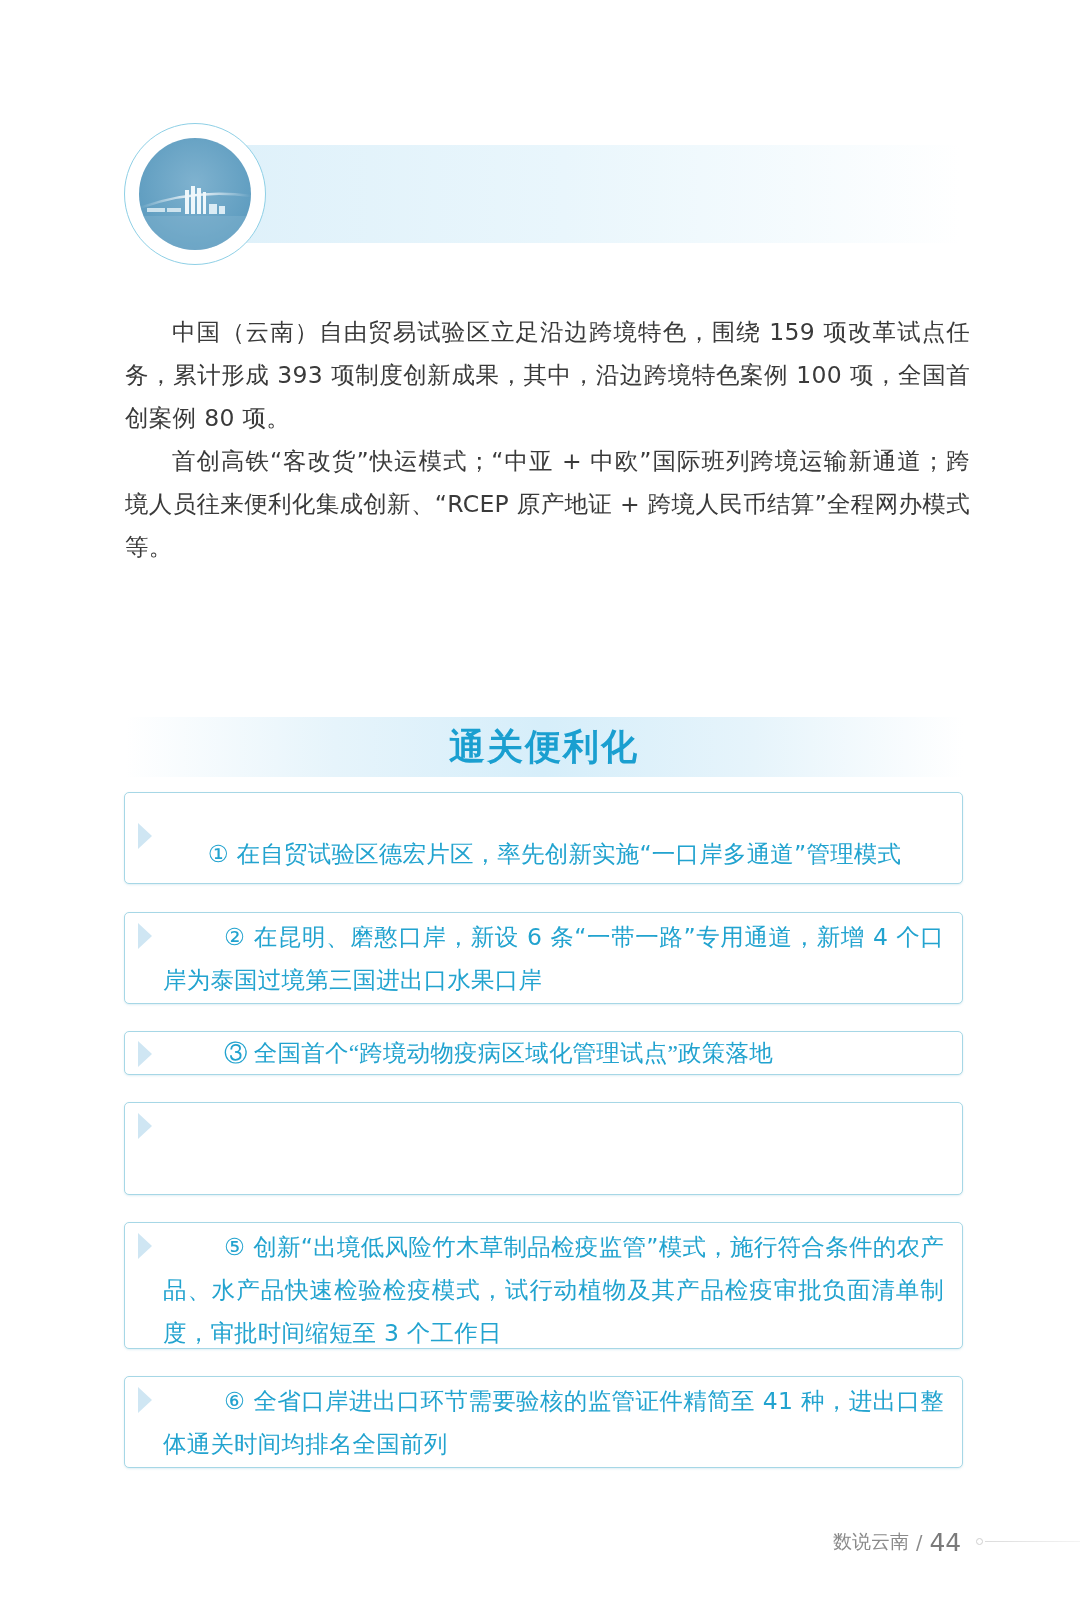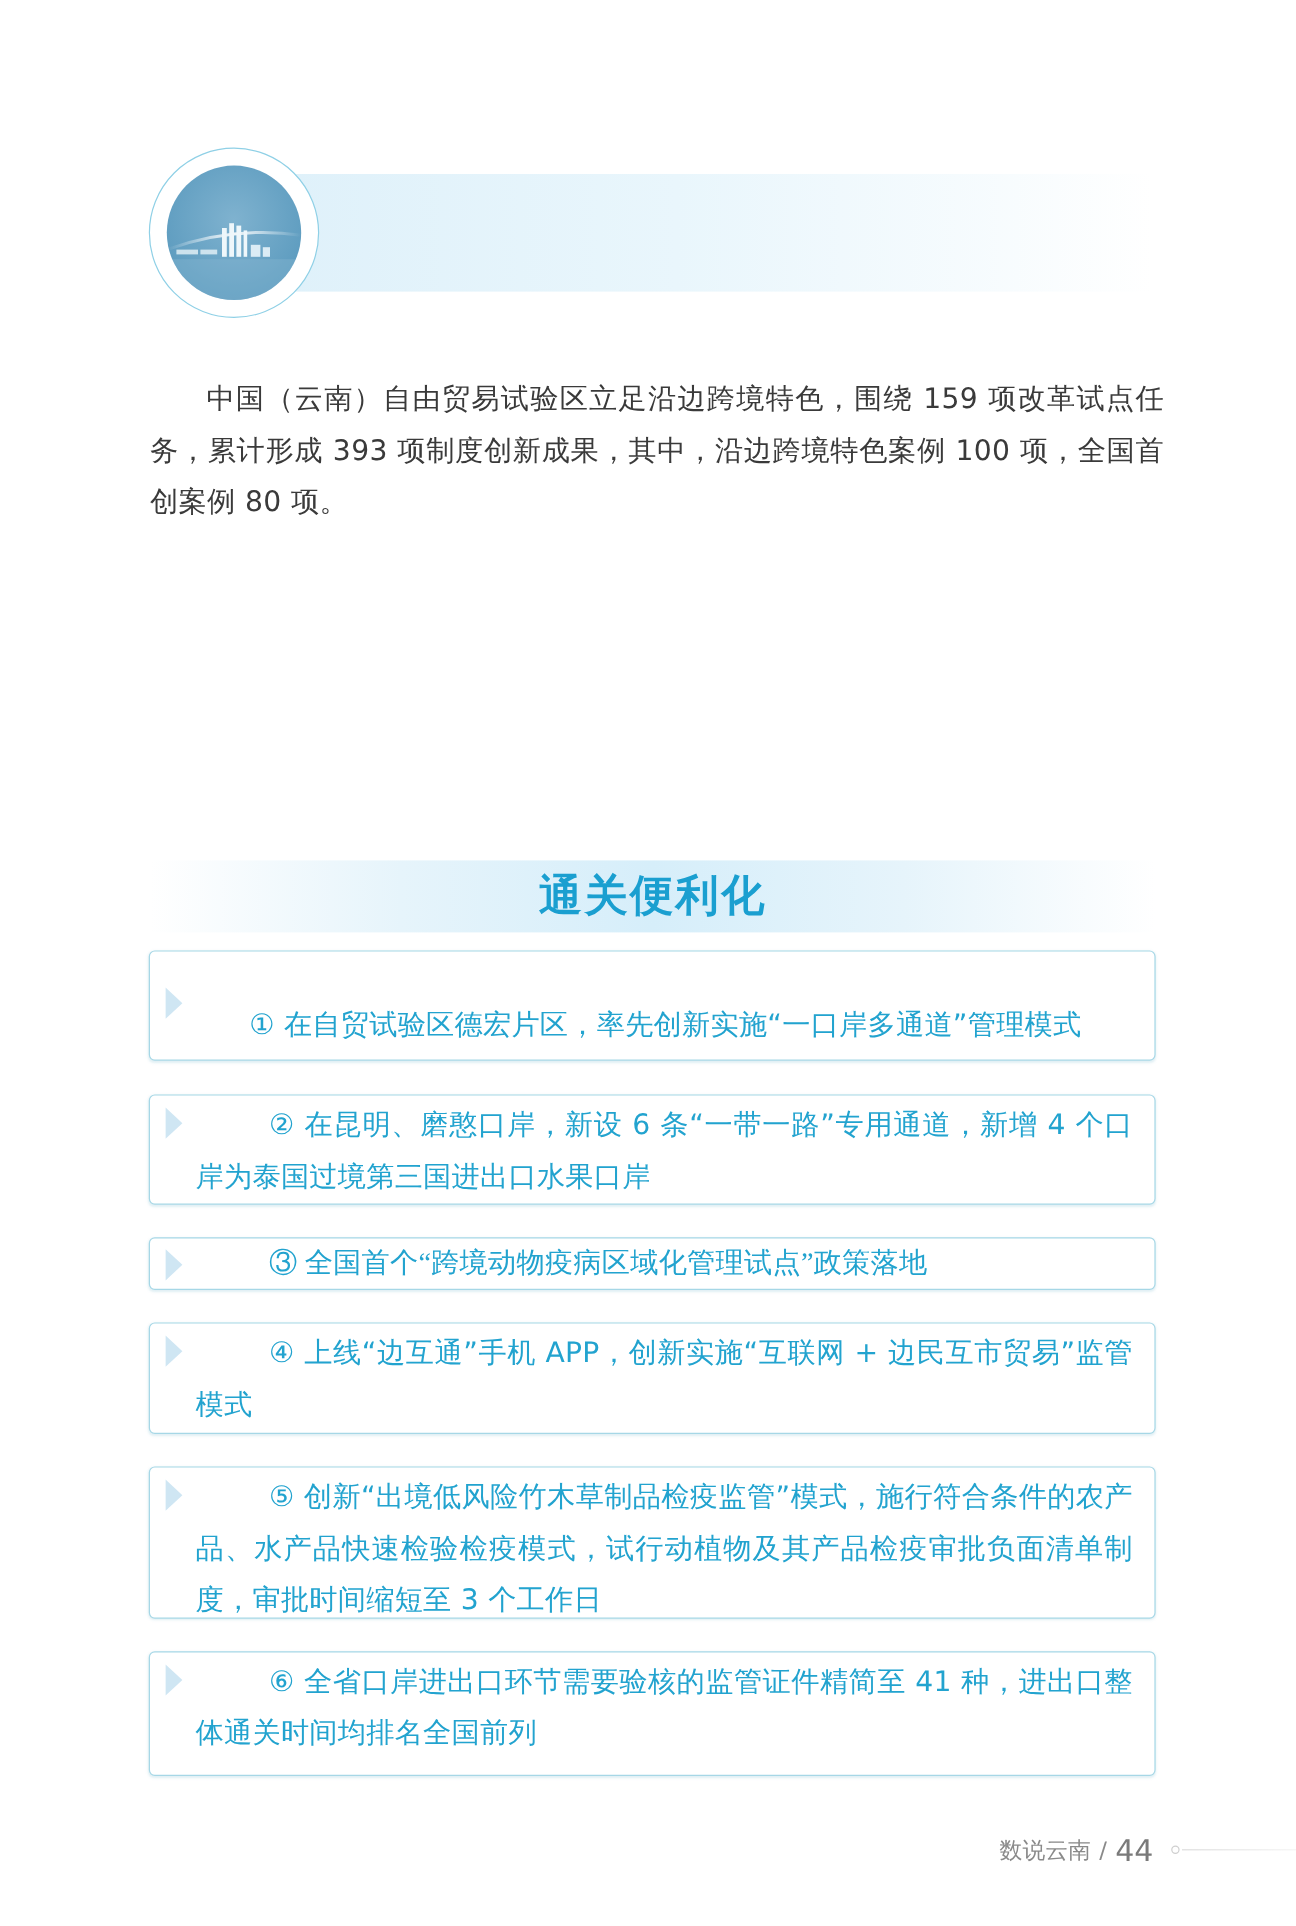--- a/index.html
+++ b/index.html
@@ -97,20 +97,21 @@
       <rect x="64" y="54" width="3" height="22" fill="#eef7fb"></rect>
       <rect x="70" y="66" width="8" height="10" fill="#dbecf5"></rect>
       <rect x="80" y="68" width="6" height="8" fill="#dbecf5"></rect>
       <rect x="0" y="78" width="112" height="34" fill="#8dbad3" opacity="0.35"></rect>
     </svg>
   </div>
 </div>
 
 <div class="intro">
   <p>中国（云南）自由贸易试验区立足沿边跨境特色，围绕 159 项改革试点任务，累计形成 393 项制度创新成果，其中，沿边跨境特色案例 100 项，全国首创案例 80 项。</p>
+  <p>首创高铁“客改货”快运模式；“中亚 + 中欧”国际班列跨境运输新通道；跨境人员往来便利化集成创新、“RCEP 原产地证 + 跨境人民币结算”全程网办模式等。</p>
 </div>
 
 <div class="sub-header">
   <div class="sub-title">通关便利化</div>
 </div>
 
 <div class="card" style="top:792px;height:92px;">
   <div class="card-arrow" style="top:30px;"></div>
   <div class="card-text" style="top:40px;text-indent:1.9em;">① 在自贸试验区德宏片区，率先创新实施“一口岸多通道”管理模式</div>
 </div>
@@ -120,29 +121,28 @@
   <div class="card-text" style="top:3px;">② 在昆明、磨憨口岸，新设 6 条“一带一路”专用通道，新增 4 个口岸为泰国过境第三国进出口水果口岸</div>
 </div>
 
 <div class="card" style="top:1031px;height:44px;font-family:Liberation Serif, serif;">
   <div class="card-arrow" style="top:9px;"></div>
   <div class="card-text" style="top:0px;">③ 全国首个“跨境动物疫病区域化管理试点”政策落地</div>
 </div>
 
 <div class="card" style="top:1102px;height:93px;">
   <div class="card-arrow" style="top:10px;"></div>
-  <div class="card-text" style="top:3px;">④ 上线“边互通”手机 APP，创新实施“互联网 + 边民互市贸易”监管模式</div>
 </div>
 
 <div class="card" style="top:1222px;height:127px;">
   <div class="card-arrow" style="top:10px;"></div>
   <div class="card-text" style="top:3px;">⑤ 创新“出境低风险竹木草制品检疫监管”模式，施行符合条件的农产品、水产品快速检验检疫模式，试行动植物及其产品检疫审批负面清单制度，审批时间缩短至 3 个工作日</div>
 </div>
 
-<div class="card" style="top:1376px;height:104px;">
+<div class="card" style="top:1376px;height:92px;">
   <div class="card-arrow" style="top:10px;"></div>
   <div class="card-text" style="top:3px;">⑥ 全省口岸进出口环节需要验核的监管证件精简至 41 种，进出口整体通关时间均排名全国前列</div>
 </div>
 
 <div class="footer">
   <span class="footer-label">数说云南</span>
   <span class="footer-sep">/</span>
   <span class="footer-page">44</span>
 </div>
 <div class="footer-dot"></div>

